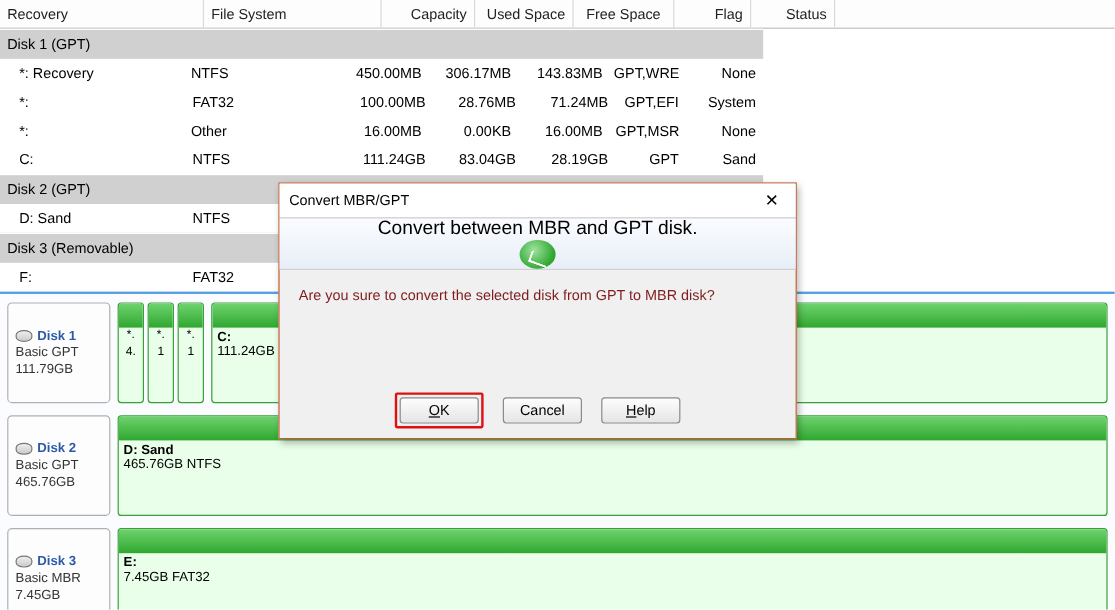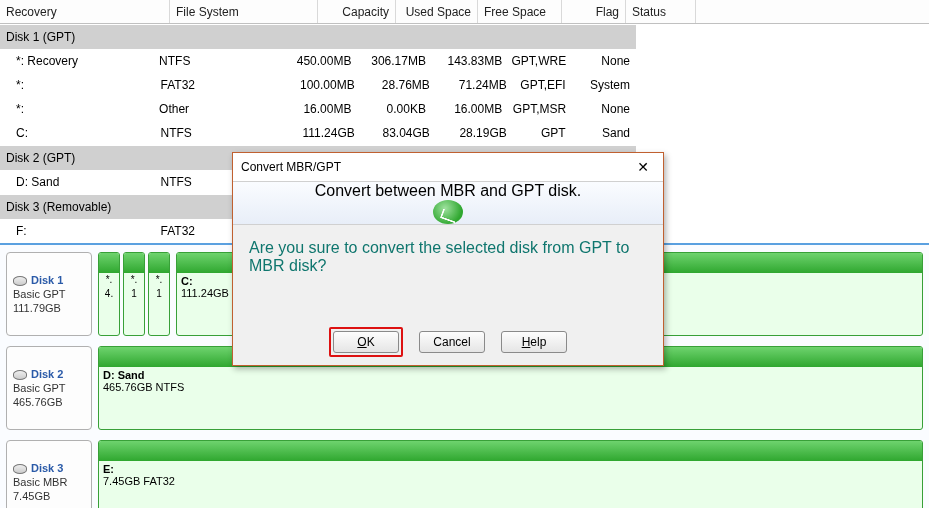--- a/index.html
+++ b/index.html
@@ -27,23 +27,23 @@
     border-right: 1px solid #d9d9d9;
     padding: 4px 6px;
     height: 100%;
     display:flex;
     align-items:center;
   }
   .col-part { width: 170px; text-align:left;}
   .col-fs   { width: 148px; text-align:left;}
   .col-cap  { width: 78px; justify-content:flex-end;}
   .col-used { width: 82px; justify-content:flex-end;}
-  .col-free { width: 84px; justify-content:flex-start;}
+  .col-free { width: 84px; justify-content:center;}
   .col-flag { width: 64px; justify-content:flex-end;}
-  .col-status{ width: 70px; justify-content:flex-start;}
+  .col-status{ width: 70px; justify-content:flex-end;}
   .table-body {
     width: 636px;
   }
   .disk-group {
     background: #d0d0d0;
     font-weight: normal;
     padding: 5px 6px;
     border-top:1px solid #fff;
   }
   .row {
@@ -183,22 +183,22 @@
     width:14px;height:8px;
     border:2px solid #fff;
     border-top:none;
     border-right:none;
     transform:rotate(20deg);
     border-radius:1px;
   }
   .dialog-body {
     flex:1;
     padding:14px 16px;
-    font-size:16px;
-    color:#0f766e;
+    font-size:12px;
+    color:#7f1d1d;
   }
   .dialog-buttons {
     height:46px;
     display:flex;
     align-items:center;
     justify-content:center;
     gap:16px;
   }
   .dlg-btn {
     min-width:66px;

